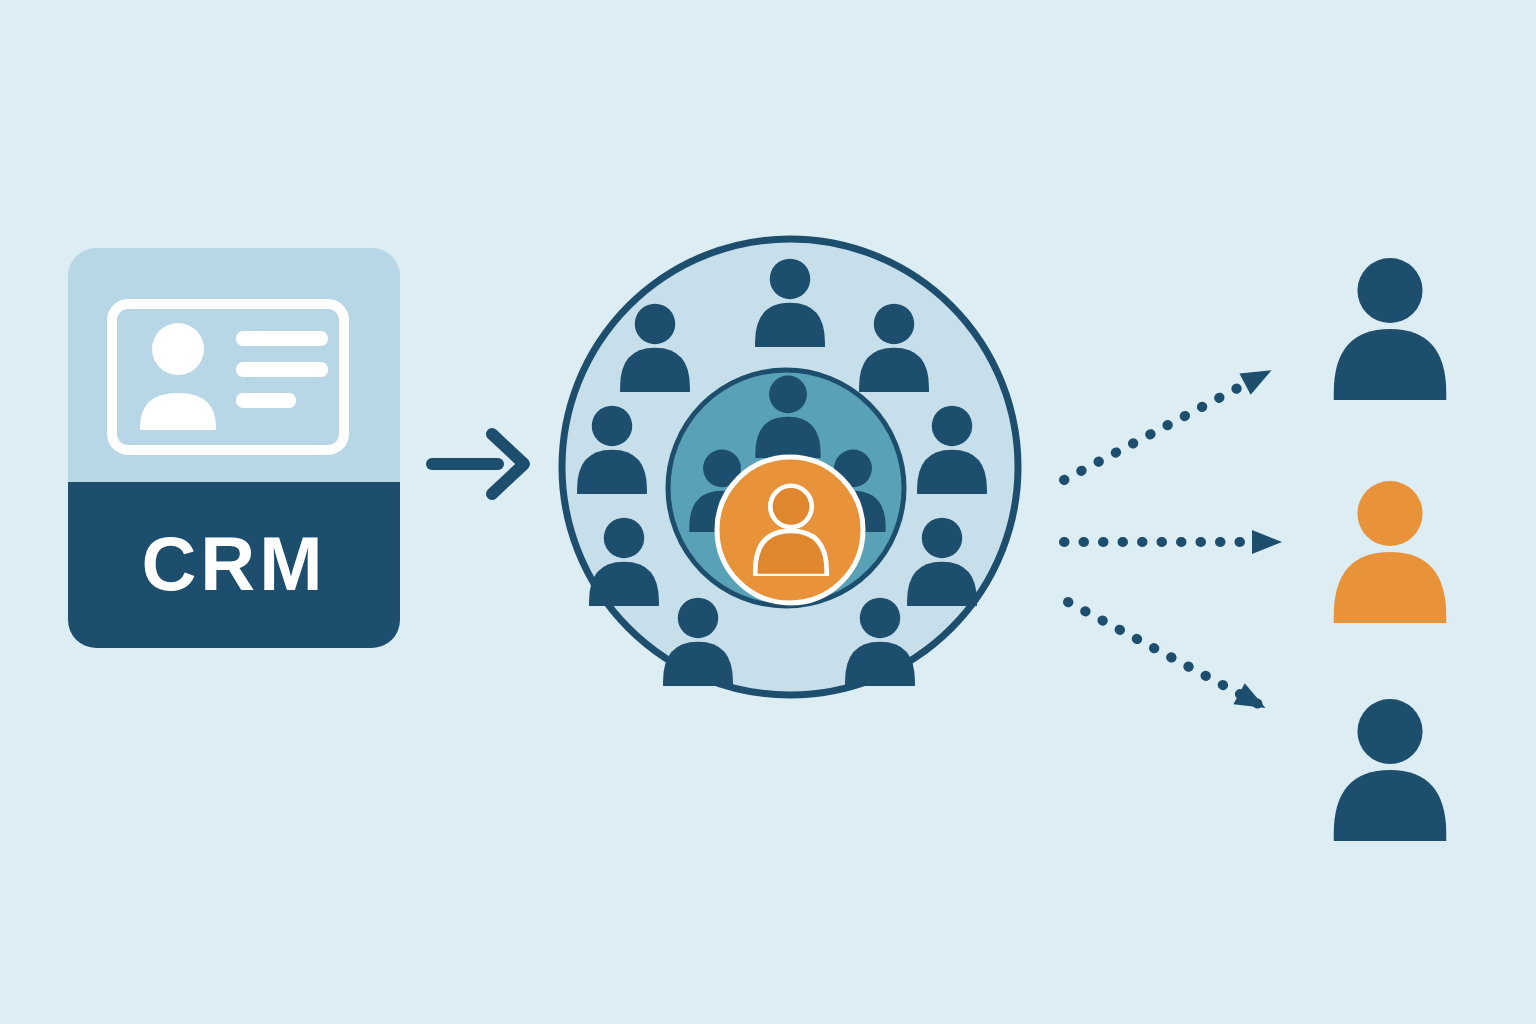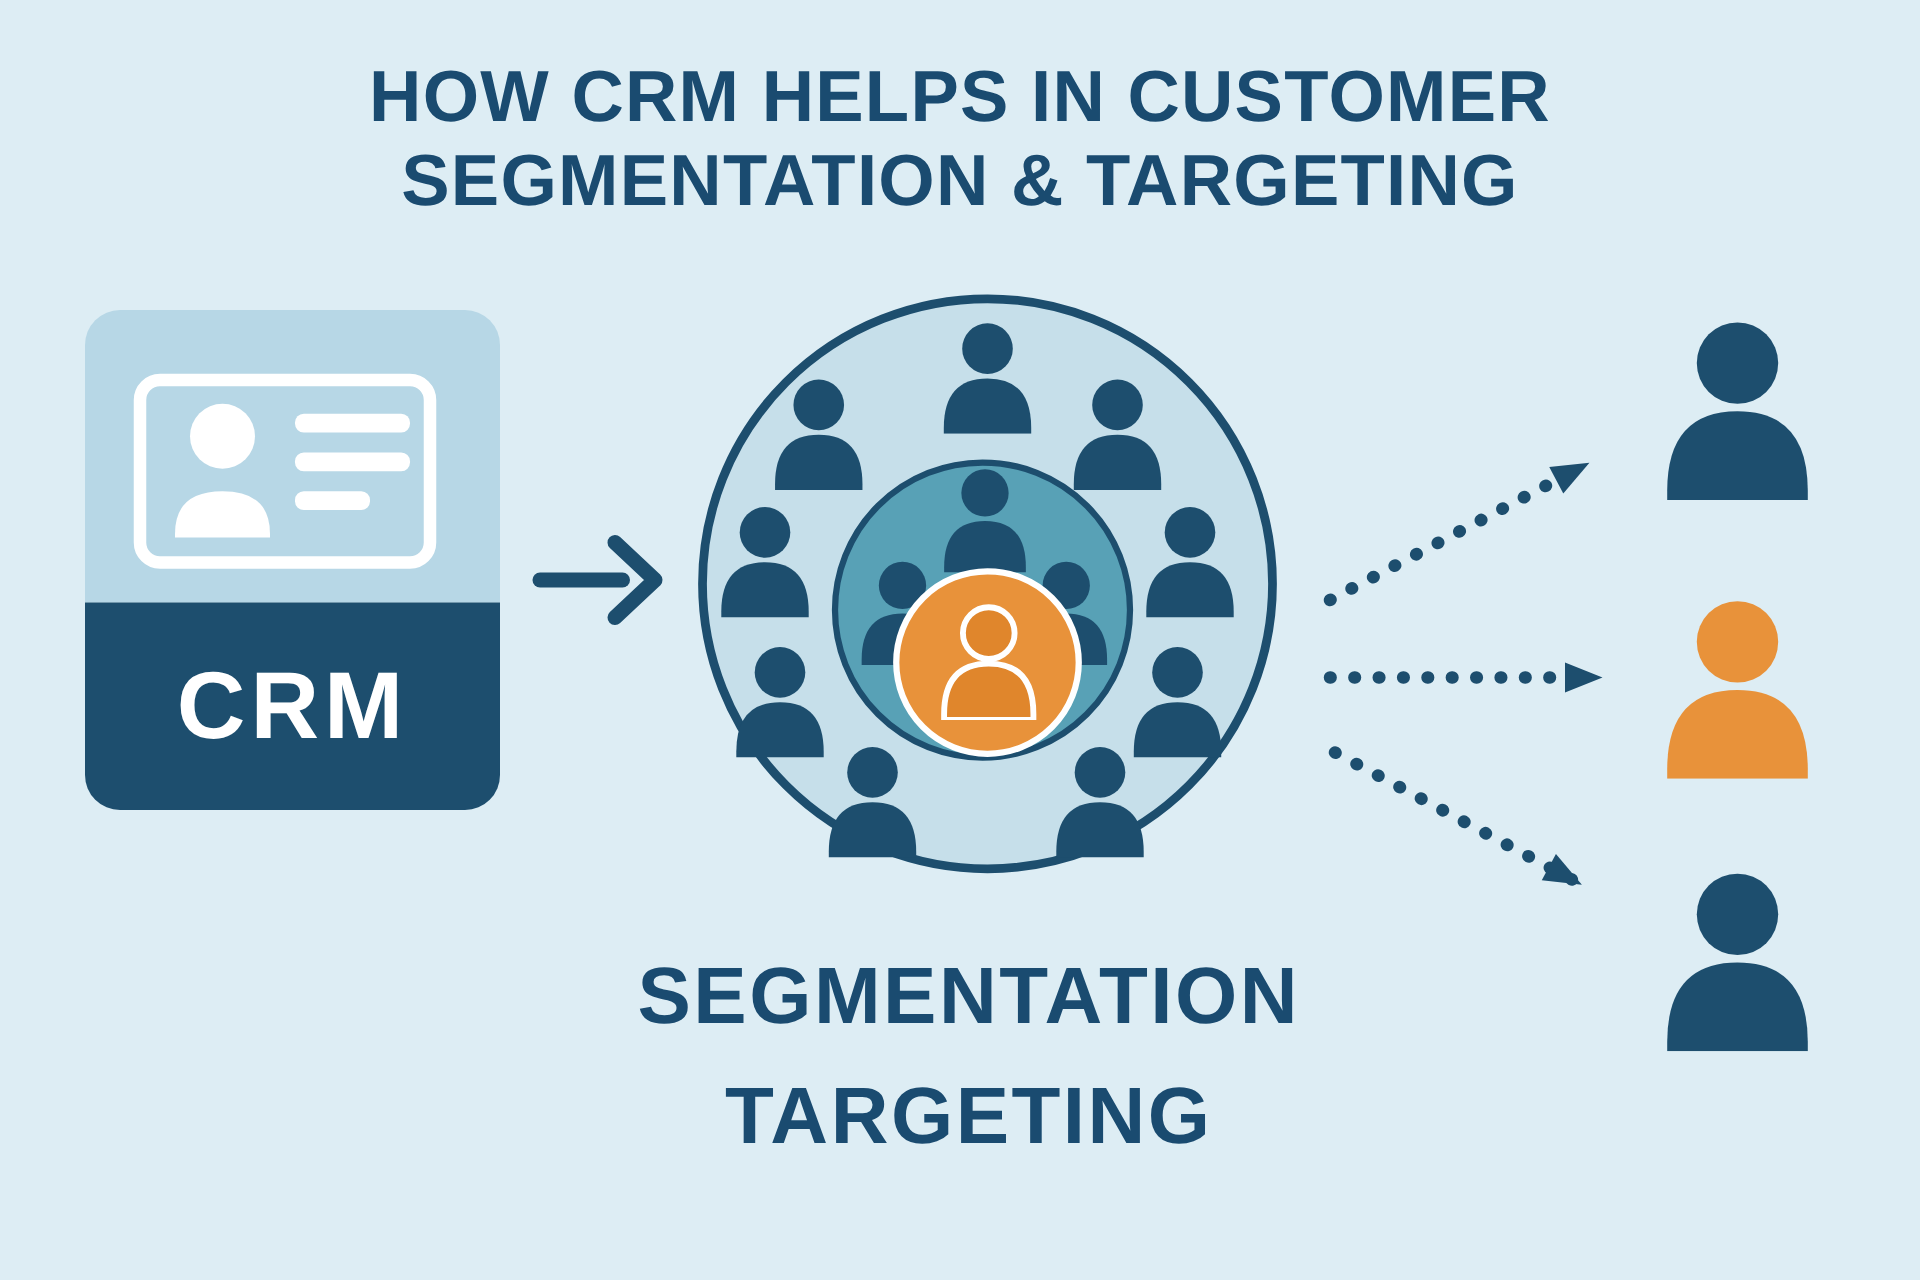--- a/index.html
+++ b/index.html
@@ -58,24 +58,20 @@
     font-size: 76px;
     letter-spacing: 4px;
     fill: #ffffff;
   }
 </style>
 </head>
 <body>
 
 <div class="canvas">
 
-  <div class="title">
-    <div>HOW CRM HELPS IN CUSTOMER</div>
-    <div>SEGMENTATION &amp; TARGETING</div>
-  </div>
 
   <svg class="art" viewBox="0 0 1536 1024" aria-hidden="true">
     <defs>
       <symbol id="person" viewBox="0 0 100 100">
         <circle cx="50" cy="26" r="22"></circle>
         <path d="M12 100 v-5 q0 -43 38 -43 q38 0 38 43 v5 z"></path>
       </symbol>
       <marker id="tri" markerWidth="36" markerHeight="32" refX="28" refY="14" orient="auto" markerUnits="userSpaceOnUse">
         <path d="M2 2 L32 14 L2 26 Z" fill="#1d4e6e"></path>
       </marker>
@@ -133,18 +129,14 @@
       <path d="M1068 602 L1262 706" marker-end="url(#tri)"></path>
     </g>
 
     <g>
       <use href="#person" x="1316" y="252" width="148" height="148" fill="#1d4e6e"></use>
       <use href="#person" x="1316" y="475" width="148" height="148" fill="#e8923a"></use>
       <use href="#person" x="1316" y="693" width="148" height="148" fill="#1d4e6e"></use>
     </g>
   </svg>
 
-  <div class="center-labels">
-    <div>SEGMENTATION</div>
-    <div>TARGETING</div>
-  </div>
 
 </div>
 
 </body></html>

